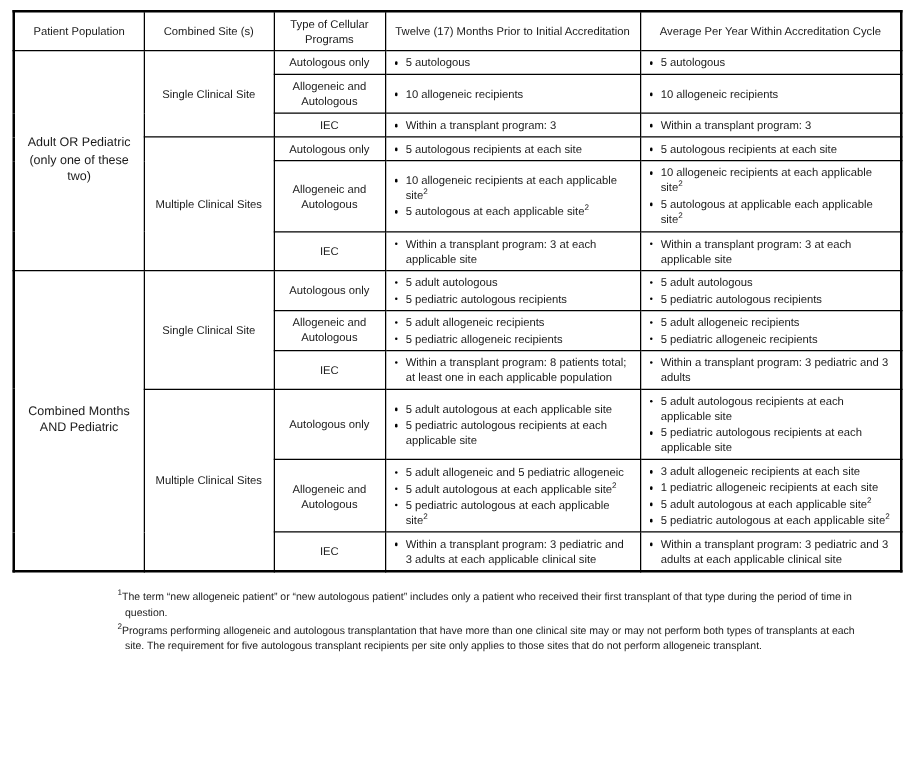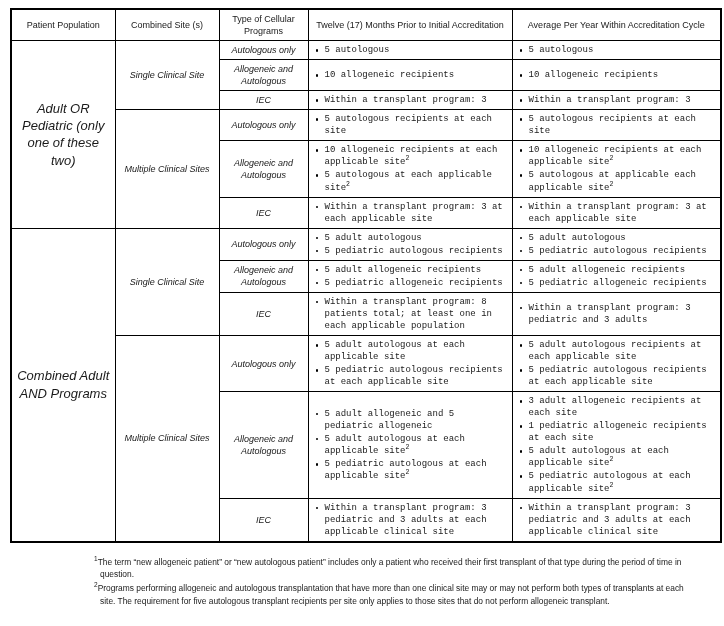--- a/index.html
+++ b/index.html
@@ -43,35 +43,33 @@
   .col-prior { width: 204px; }
   .col-avg   { width: 209px; }
 
   thead td {
     text-align: center;
     padding-top: 7px;
     padding-bottom: 7px;
   }
   td.ctr {
     text-align: center;
-    font-style: italic;
   }
   td.ctr.pop {
-    font-size: 13px;
+    font-size: 10px;
   }
   ul.bl {
     margin: 0;
     padding: 0;
     list-style: none;
   }
   ul.bl li {
     position: relative;
     padding-left: 11px;
     margin: 0 0 1px 0;
-    font-family: Liberation Mono, monospace;
   }
   ul.bl li:last-child { margin-bottom: 0; }
   ul.bl li:before {
     content: "";
     position: absolute;
     left: 2px;
     top: 5px;
     width: 2.6px;
     height: 2.6px;
     background: #000000;
@@ -197,21 +195,21 @@
               <li>Within a transplant program: 3 at each applicable site</li>
             </ul>
           </td>
           <td>
             <ul class="bl">
               <li>Within a transplant program: 3 at each applicable site</li>
             </ul>
           </td>
         </tr>
         <tr class="thick-top">
-          <td class="ctr pop" rowspan="6">Combined Adult AND Programs</td>
+          <td class="ctr pop" rowspan="6">Combined Months AND Pediatric</td>
           <td class="ctr" rowspan="3">Single Clinical Site</td>
           <td class="ctr">Autologous only</td>
           <td>
             <ul class="bl">
               <li>5 adult autologous</li>
               <li>5 pediatric autologous recipients</li>
             </ul>
           </td>
           <td>
             <ul class="bl">

